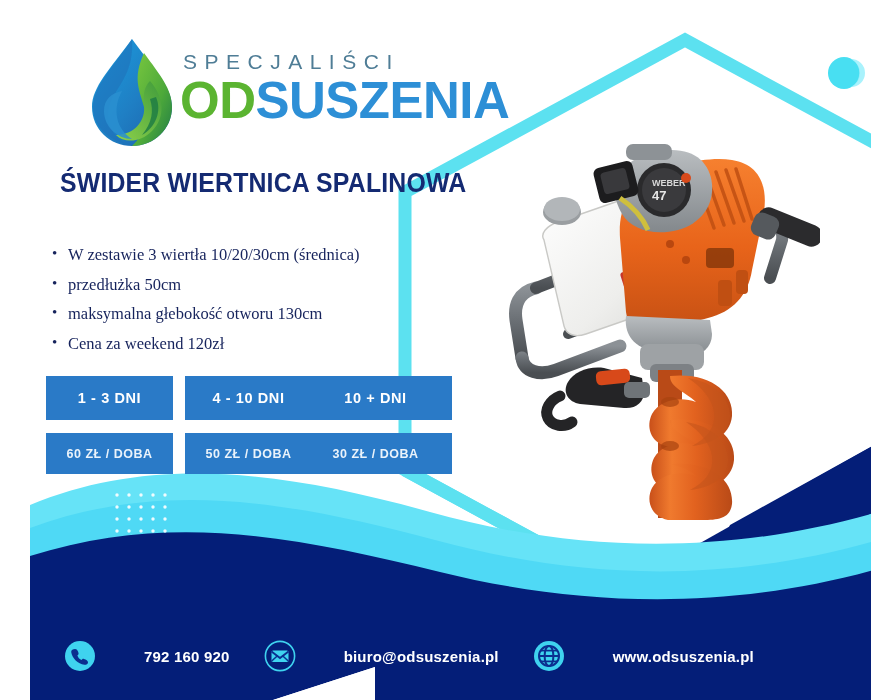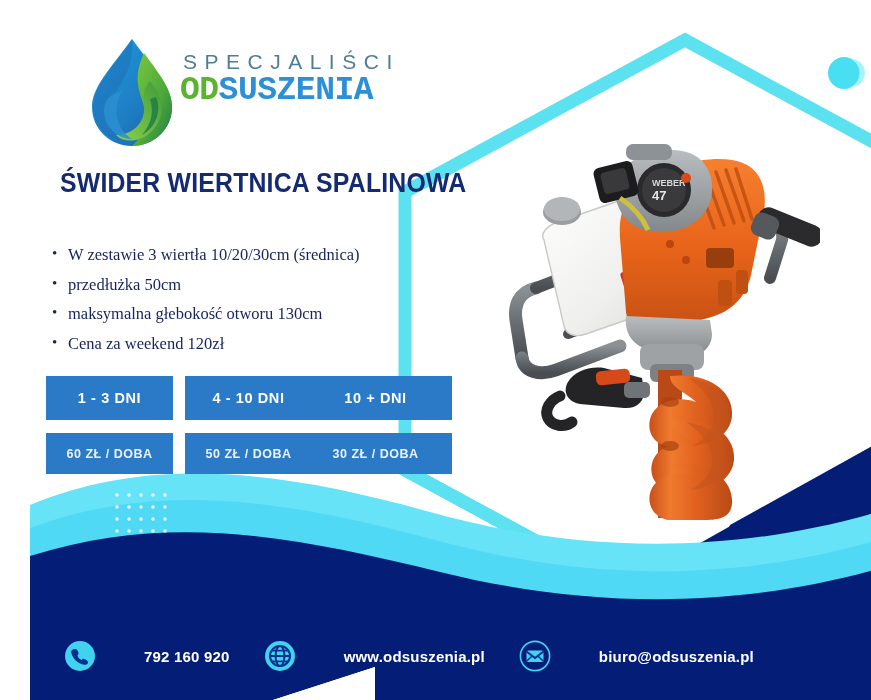--- a/index.html
+++ b/index.html
@@ -51,27 +51,26 @@
   .logo-line1 {
     font-size: 21px;
     letter-spacing: 7.5px;
     color: #4f7d96;
     font-weight: 400;
     line-height: 1;
     margin-left: 3px;
     white-space: nowrap;
   }
   .logo-line2 {
-    font-size: 33px;
+    font-size: 51px;
     font-weight: 700;
     line-height: 1.05;
     margin-top: 2px;
     white-space: nowrap;
     letter-spacing: -0.5px;
-    font-family: Liberation Mono, monospace;
   }
   .logo-od { color: #5bb431; }
   .logo-suszenia { color: #2d8fd6; }
 
   
   .headline {
     position: absolute;
     left: 30px;
     top: 168px;
     font-size: 27px;
@@ -425,35 +424,35 @@
         <path d="M11,9 C13,9 14,11 14.5,13 C14.8,14.2 14.2,14.8 13.4,15.3
                  C13.9,17.6 15.4,19.3 17.7,20 C18.2,19.2 18.8,18.6 20,18.9
                  C22,19.4 24,20.4 24,22.4 C24,24 22,25 20.3,24.8
                  C14,24 8,18.2 7.2,12 C7,10.2 9,9 11,9 Z" fill="#0b2f8f"></path>
       </svg>
       <span class="contact-label">792 160 920</span>
     </div>
 
     <div class="contact-item">
       <svg class="contact-ico" viewBox="0 0 32 32">
+        <circle cx="16" cy="16" r="14.6" fill="none" stroke="#3fd3ef" stroke-width="1.6"></circle>
+        <rect x="7.5" y="10.5" width="17" height="11.5" rx="1.6" fill="#3fd3ef"></rect>
+        <path d="M7.5,11.4 L16,18 L24.5,11.4" fill="none" stroke="#0b2f8f" stroke-width="1.9"></path>
+        <path d="M7.5,21.3 L13.4,15.8 M24.5,21.3 L18.6,15.8" fill="none" stroke="#0b2f8f" stroke-width="1.5"></path>
+      </svg>
+      <span class="contact-label">biuro@odsuszenia.pl</span>
+    </div>
+
+    <div class="contact-item">
+      <svg class="contact-ico" viewBox="0 0 32 32">
         <circle cx="16" cy="16" r="15" fill="#3fd3ef"></circle>
         <circle cx="16" cy="16" r="10" fill="none" stroke="#0b2f8f" stroke-width="2"></circle>
         <ellipse cx="16" cy="16" rx="4.4" ry="10" fill="none" stroke="#0b2f8f" stroke-width="2"></ellipse>
         <line x1="6" y1="16" x2="26" y2="16" stroke="#0b2f8f" stroke-width="2"></line>
         <line x1="7.7" y1="10.6" x2="24.3" y2="10.6" stroke="#0b2f8f" stroke-width="1.7"></line>
         <line x1="7.7" y1="21.4" x2="24.3" y2="21.4" stroke="#0b2f8f" stroke-width="1.7"></line>
       </svg>
       <span class="contact-label">www.odsuszenia.pl</span>
     </div>
 
-    <div class="contact-item">
-      <svg class="contact-ico" viewBox="0 0 32 32">
-        <circle cx="16" cy="16" r="14.6" fill="none" stroke="#3fd3ef" stroke-width="1.6"></circle>
-        <rect x="7.5" y="10.5" width="17" height="11.5" rx="1.6" fill="#3fd3ef"></rect>
-        <path d="M7.5,11.4 L16,18 L24.5,11.4" fill="none" stroke="#0b2f8f" stroke-width="1.9"></path>
-        <path d="M7.5,21.3 L13.4,15.8 M24.5,21.3 L18.6,15.8" fill="none" stroke="#0b2f8f" stroke-width="1.5"></path>
-      </svg>
-      <span class="contact-label">biuro@odsuszenia.pl</span>
-    </div>
-
   </div>
 
 </div>
 
 </body></html>

